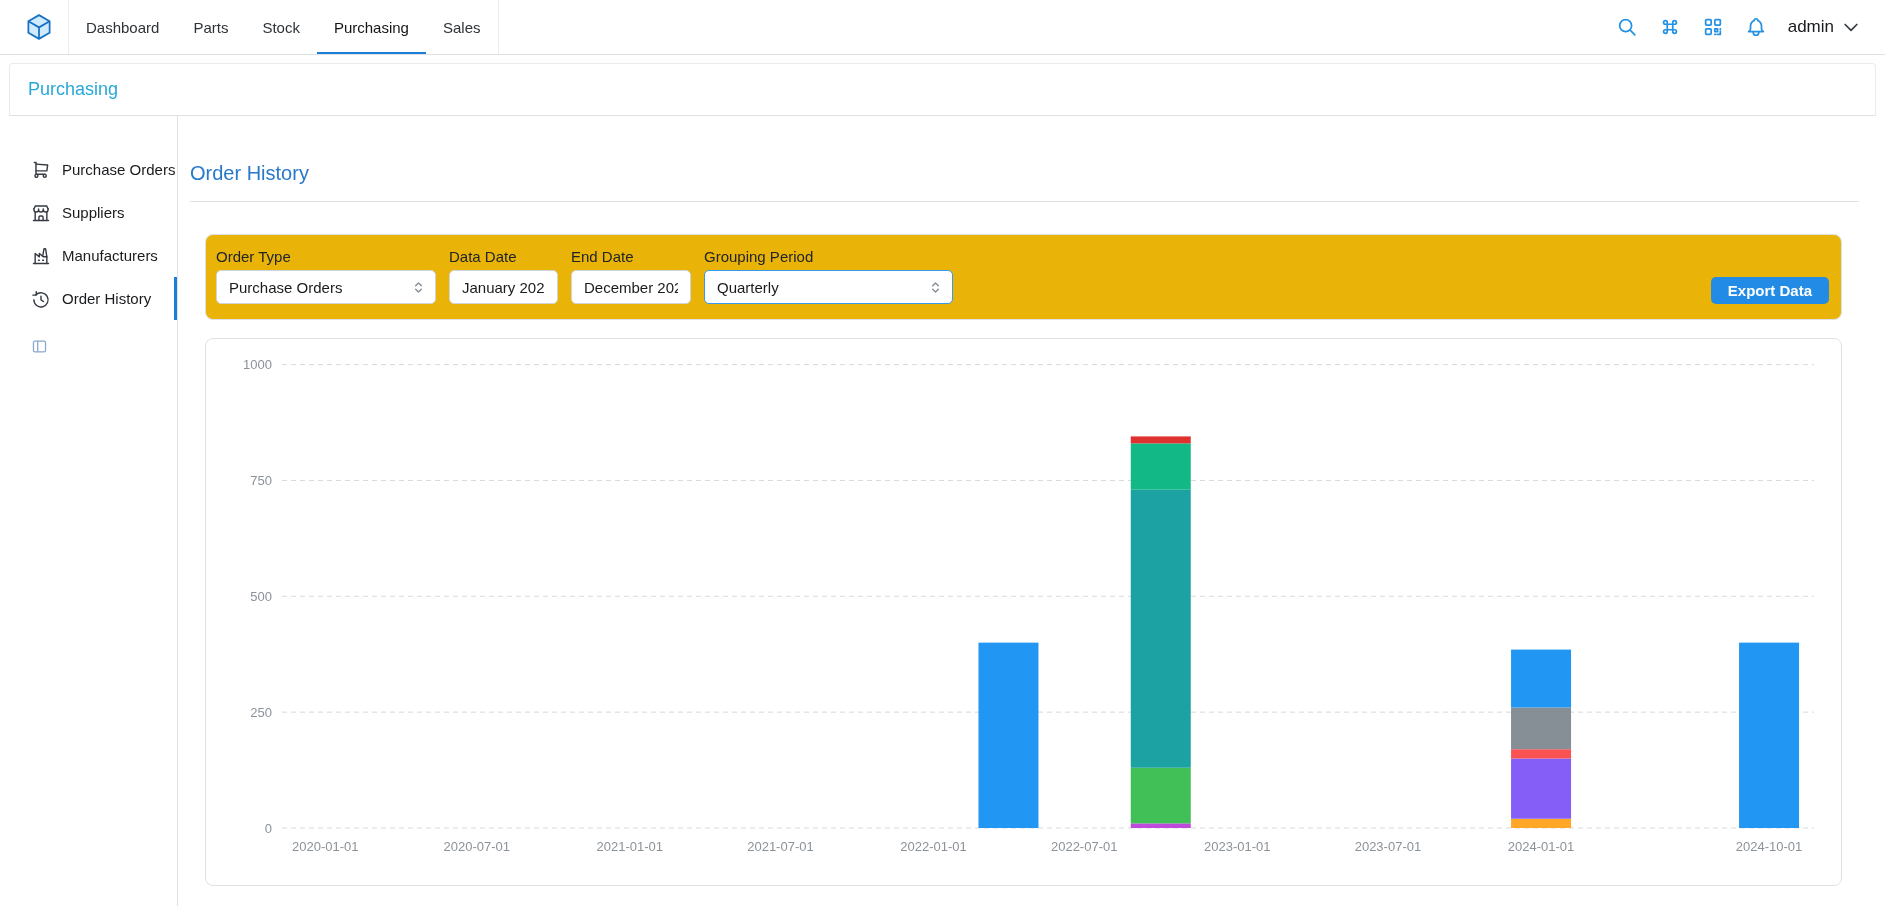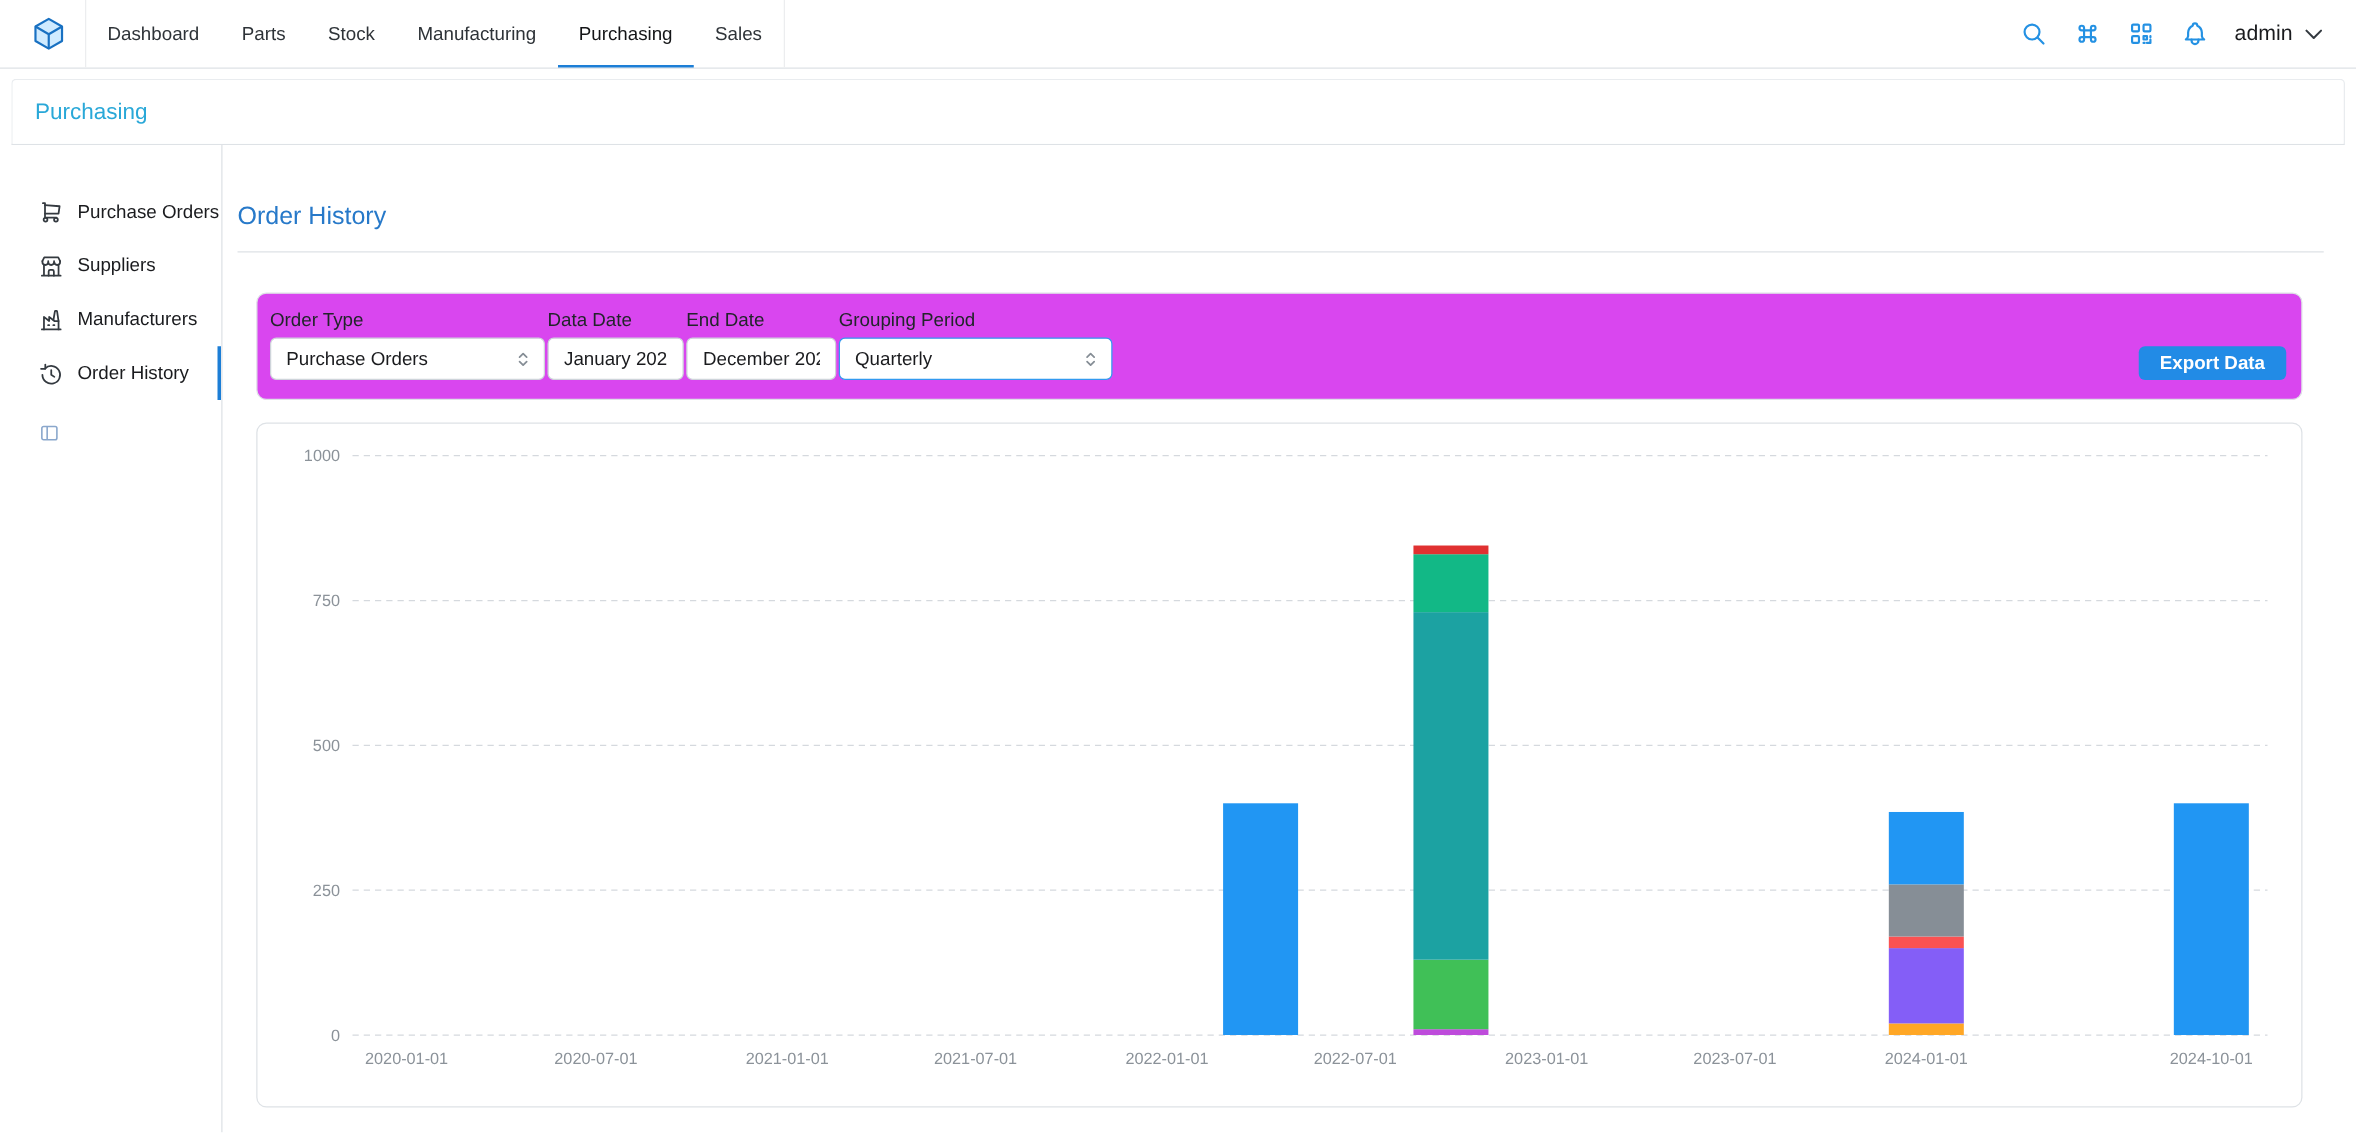--- a/index.html
+++ b/index.html
@@ -40,32 +40,32 @@
   .side-item.active { box-shadow: inset -3px 0 0 #1c7ed6; }
   .collapse-btn { margin:18px 0 0 31px; width:17px; height:17px; color:#8aa7cc; cursor:pointer; display:flex; }
   .collapse-btn svg { width:100%; height:100%; }
 
   .content { flex:1; padding:0 26px 0 12px; }
   .page-title { margin-top:46px; font-size:20px; font-weight:500; color:#2779c9; }
   .divider { border:none; border-top:1px solid #dee2e6; margin:16px 0 0; }
 
   
   .filter-card { margin:32px 17px 18px 15px; border:1px solid #dee2e6; border-radius:8px;
-    padding:13px 12px 15px 10px; display:flex; align-items:flex-end; gap:2px; background:#d946ef; }
+    padding:13px 12px 15px 10px; display:flex; align-items:flex-end; gap:13px; background:#eab308; }
   .field { display:flex; flex-direction:column; }
   .field-label { font-size:15px; font-weight:500; color:#212529; margin-bottom:5px; }
   .select { position:relative; height:34px; border:1px solid #ced4da; border-radius:5px;
     display:flex; align-items:center; padding:0 32px 0 12px; font-size:15px; font-weight:500;
     color:#1a1b1e; background:#fff; cursor:pointer; white-space:nowrap; }
   .select.focused { border-color:#339af0; }
   .selector { position:absolute; right:8px; width:17px; height:17px; color:#868e96; display:flex; }
   .selector svg { width:100%; height:100%; }
   .text-input { height:34px; border:1px solid #ced4da; border-radius:5px; padding:0 12px;
     font-size:15px; color:#1a1b1e; font-family:inherit; background:#fff; }
-  .w-ordertype { width:220px; } .w-start { width:109px; } .w-end { width:120px; } .w-group { width:219px; }
+  .w-ordertype { width:220px; } .w-start { width:109px; } .w-end { width:120px; } .w-group { width:249px; }
   .export-btn { margin-left:auto; height:27px; padding:0 17px; background:#228be6; color:#fff;
     border:none; border-radius:5px; font-size:15px; font-weight:700; font-family:inherit; cursor:pointer; }
 
   
   .chart-card { margin:0 17px 0 15px; border:1px solid #dee2e6; border-radius:8px;
     height:548px; position:relative; overflow:hidden; background:#fff; }
   .chart-host { position:absolute; inset:0; }
   .chart-host text { fill:#8b9299; font-size:13px; font-family:"Liberation Sans", sans-serif; }
 </style>
 </head>
@@ -76,21 +76,20 @@
     <div class="logo">
       <svg viewBox="0 0 24 24" fill="none" stroke="#1971c2" stroke-width="1.4" stroke-linejoin="round">
         <path d="M12 2.5l8.5 4.9v9.2L12 21.5l-8.5-4.9V7.4z" fill="#d0ebff"></path>
         <path d="M3.5 7.4l8.5 4.9 8.5-4.9M12 12.3v9.2"></path>
       </svg>
     </div>
     <nav class="nav-tabs">
       <a class="nav-tab">Dashboard</a>
       <a class="nav-tab">Parts</a>
       <a class="nav-tab">Stock</a>
-      <a class="nav-tab">Manufacturing</a>
       <a class="nav-tab active">Purchasing</a>
       <a class="nav-tab">Sales</a>
     </nav>
   </div>
   <div class="nav-right">
     <span class="nav-icon">
       <svg viewBox="0 0 24 24" fill="none" stroke="currentColor" stroke-width="1.9" stroke-linecap="round">
         <circle cx="10.5" cy="10.5" r="6.5"></circle>
           <path d="M15.5 15.5L20.5 20.5"></path>
       </svg>

